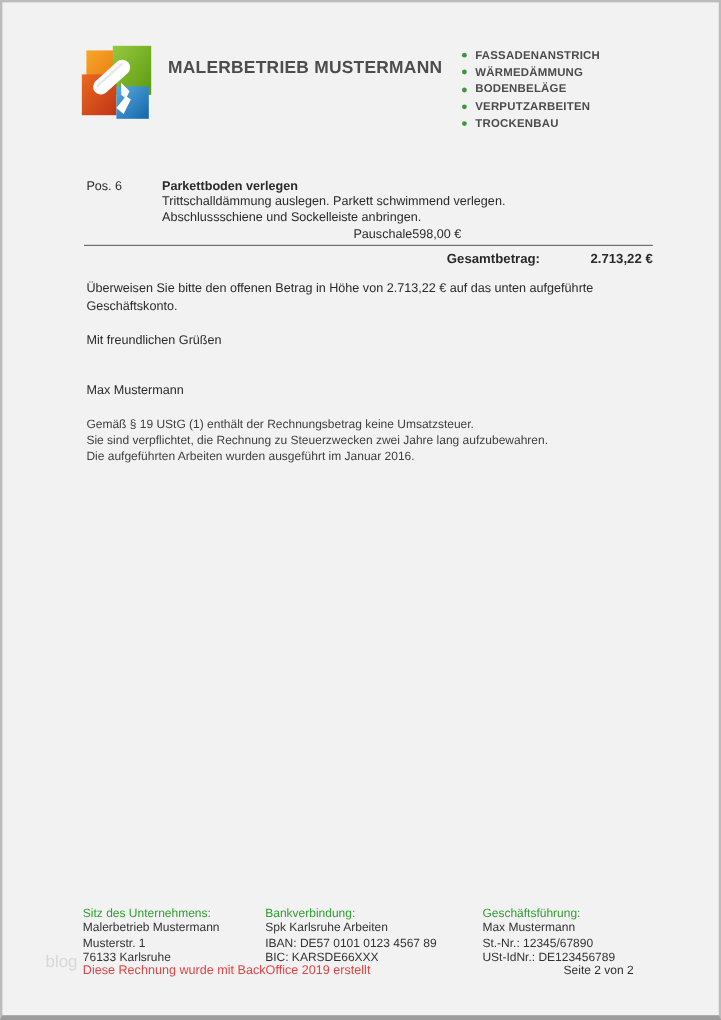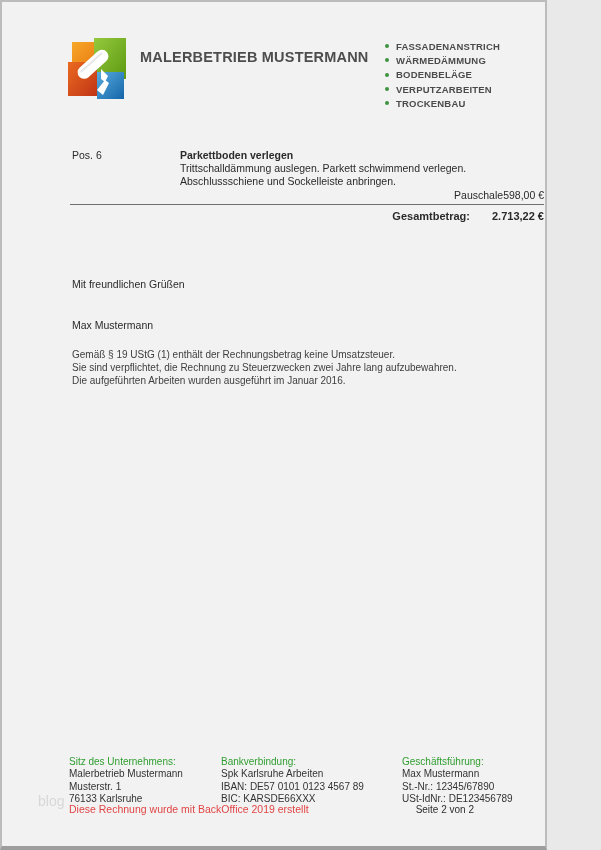--- a/index.html
+++ b/index.html
@@ -2,44 +2,44 @@
 <html style="--green: #2f9e30; --bullet_green: #3f9440; --red_note: #e04545; --text: #2a2a2a; --page_bg: #f3f2f2; --logo_orange: #ef8a18; --logo_green: #6fae16; --logo_red: #d44a1a; --logo_blue: #2a82c6;"><head>
 <meta charset="utf-8">
 <style>
   * { margin:0; padding:0; box-sizing:border-box; }
   html,body { width:601px; height:850px; }
   body {
     font-family:"Liberation Sans","DejaVu Sans",sans-serif;
     background:#e9e9e9;
   }
   .page {
-    position:relative; width:547px; height:850px;
+    position:relative; width:601px; height:850px;
     background:var(--page_bg, #f3f2f2);
     border:2px solid #bcbcbc; border-bottom:4px solid #9d9d9d;
     overflow:hidden; color:var(--text, #2a2a2a);
   }
   
   .logo { position:absolute; left:66px; top:36px; width:60px; height:64px; }
   .brand { position:absolute; left:138px; top:47px; }
   .brand-name { font-size:14.5px; font-weight:bold; color:#4d4d4d; letter-spacing:.2px; }
   .brand-tagline { font-size:11px; color:#5a5a5a; letter-spacing:.5px; margin-top:3px; }
   .services { position:absolute; left:383px; top:37px; list-style:none; }
   .services li { display:flex; align-items:center; height:14.3px; }
   .svc-bullet { width:4px; height:4px; border-radius:50%; background:var(--bullet_green,#3f9440); margin-right:7px; flex:0 0 auto; }
   .svc-label { font-size:9.5px; font-weight:bold; color:#4b4b4b; letter-spacing:.2px; white-space:nowrap; }
   
   .body-text { font-size:10.5px; }
   .pos-row { position:absolute; left:70px; top:147px; display:flex; }
   .pos-label { width:63px; flex:0 0 auto; }
-  .pos-body div { line-height:13.2px; white-space:nowrap;margin-left:45px; }
+  .pos-body div { line-height:13.2px; white-space:nowrap; }
   .pos-title { font-weight:bold; }
-  .price-row { position:absolute; left:133px; top:187px; width:409px; display:flex; justify-content:flex-end; }
+  .price-row { position:absolute; left:133px; top:187px; width:409px; display:flex; justify-content:center; }
   .divider { position:absolute; left:68px; top:202px; width:474px; height:1px; background:#6e6e6e; }
   .total-row { position:absolute; left:68px; top:208px; width:474px; text-align:right; font-weight:bold; font-size:11px; }
-  .total-label { margin-right:22px; }
+  .total-label { margin-right:42px; }
   .payment-note { position:absolute; left:70px; top:231px; }
   .payment-note div { line-height:15px; white-space:nowrap; }
   .closing { position:absolute; left:70px; top:276px; }
   .signature { position:absolute; left:70px; top:317px; }
   .legal { position:absolute; left:70px; top:346px; color:#3e3e3e; }
   .legal div { font-size:10px; line-height:13.2px; white-space:nowrap; }
   
   .footer-col { position:absolute; top:754px; font-size:10px; line-height:12.4px; color:#333; }
   .footer-col .col-heading { color:var(--green,#2f9e30); font-weight:normal; }
   .footer-col div { white-space:nowrap; }
@@ -126,20 +126,24 @@
     <span>Pauschale</span>
     <span>598,00 €</span>
   </div>
 
   <div class="divider"></div>
 
   <div class="total-row">
     <span class="total-label">Gesamtbetrag:</span><span class="total-value">2.713,22 €</span>
   </div>
 
+  <div class="payment-note body-text">
+    <div>Überweisen Sie bitte den offenen Betrag in Höhe von 2.713,22 € auf das unten aufgeführte</div>
+    <div>Geschäftskonto.</div>
+  </div>
 
   <div class="closing body-text">Mit freundlichen Grüßen</div>
   <div class="signature body-text">Max Mustermann</div>
 
   <div class="legal">
     <div>Gemäß § 19 UStG (1) enthält der Rechnungsbetrag keine Umsatzsteuer.</div>
     <div>Sie sind verpflichtet, die Rechnung zu Steuerzwecken zwei Jahre lang aufzubewahren.</div>
     <div>Die aufgeführten Arbeiten wurden ausgeführt im Januar 2016.</div>
   </div>
 

